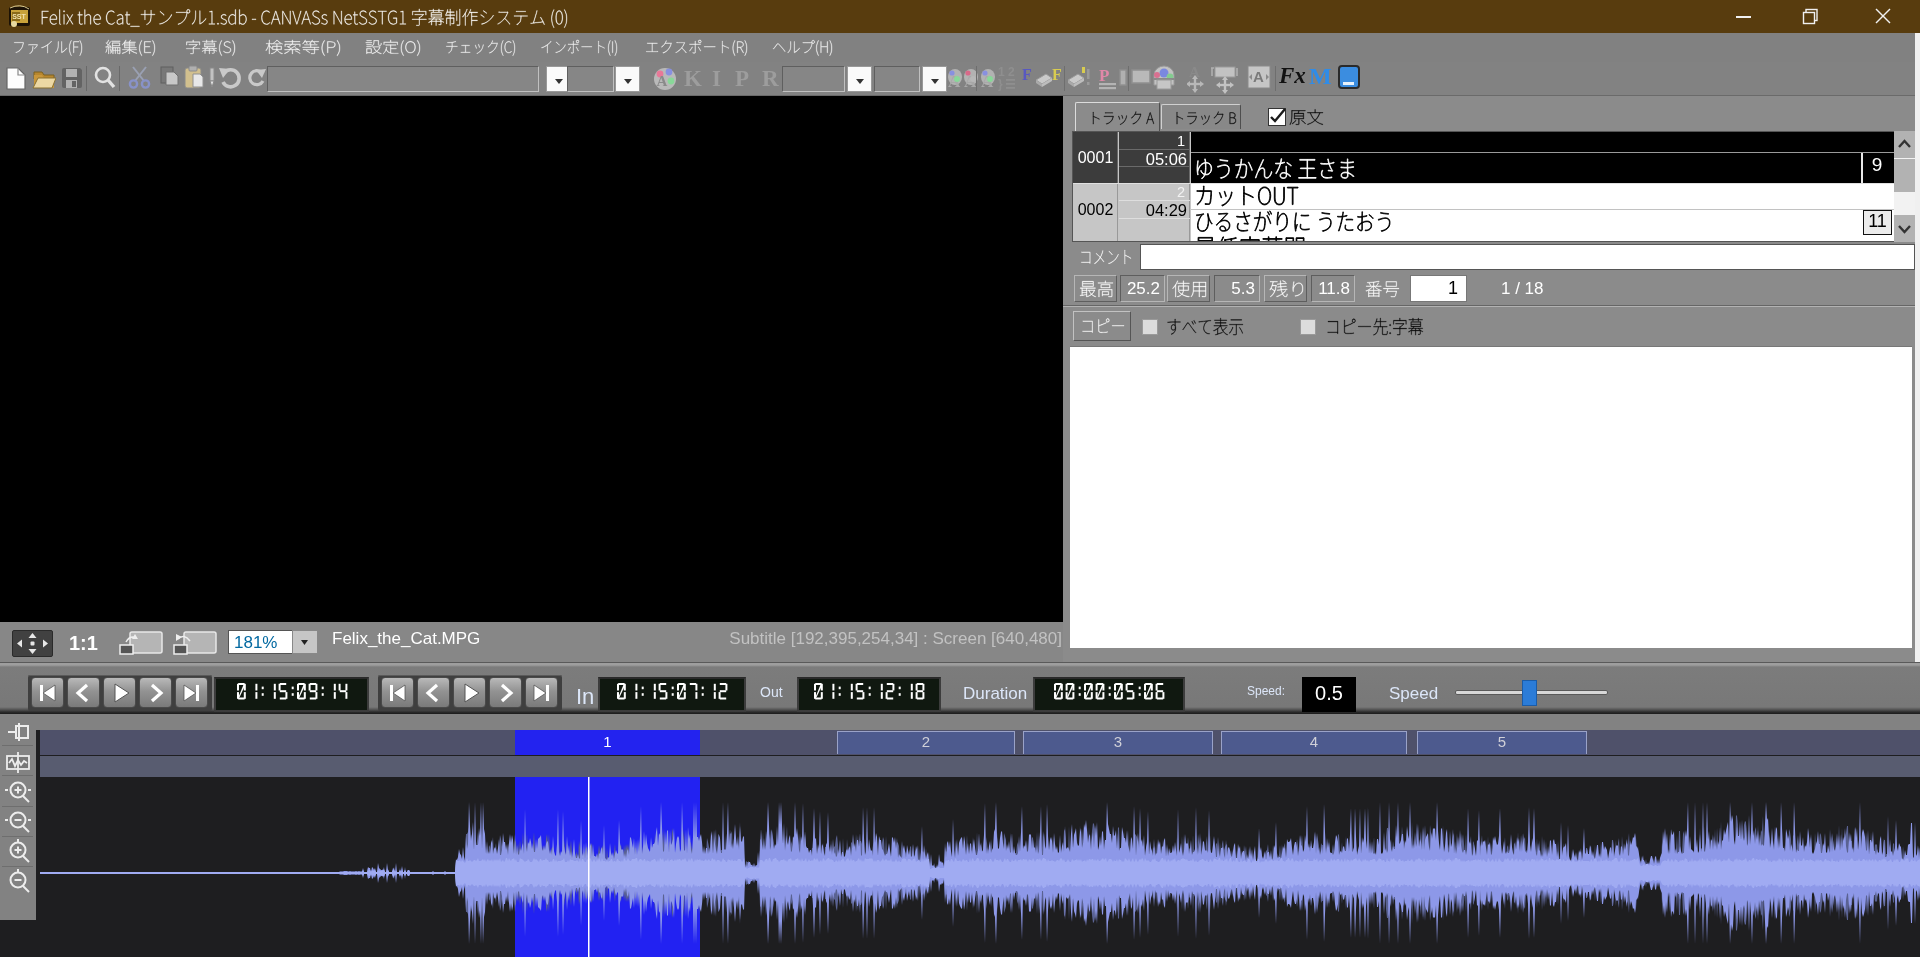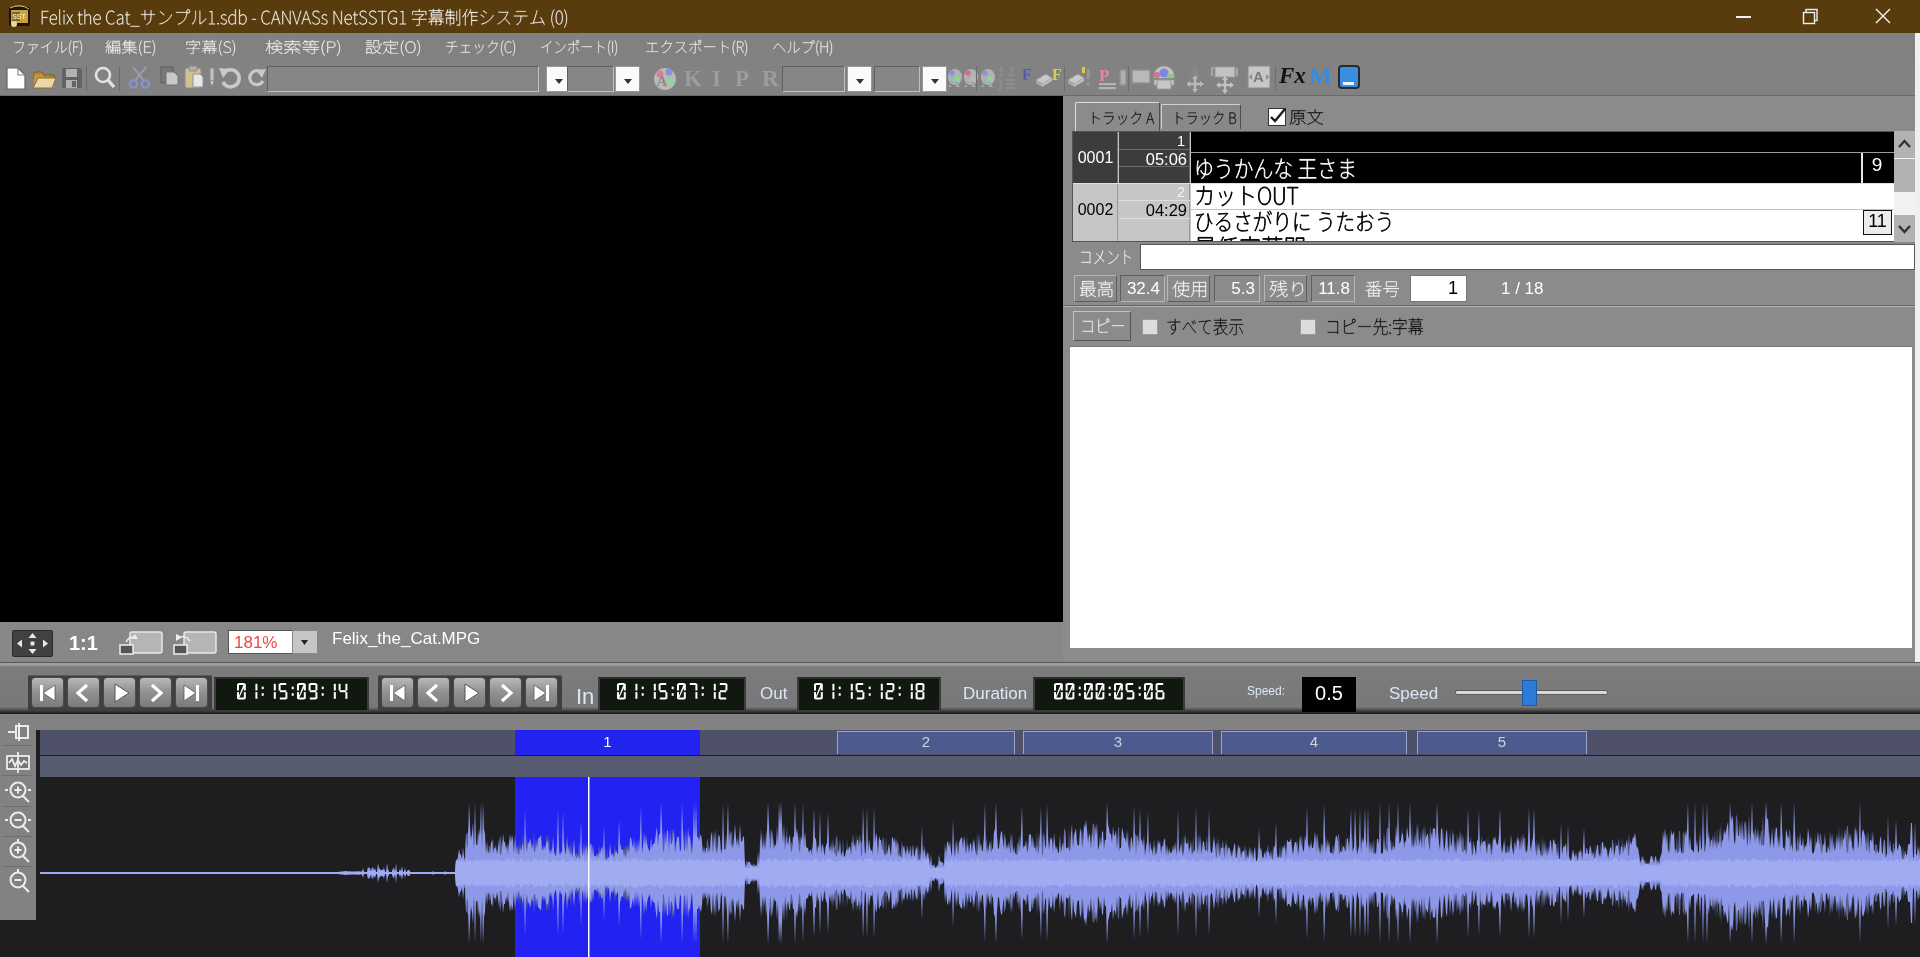--- a/index.html
+++ b/index.html
@@ -262,25 +262,26 @@
       <rect x="2" y="17" width="13" height="9" fill="#555" stroke="#eee" stroke-width="1.5"></rect>
       <path d="M8 14 q4 -7 10 -4" fill="none" stroke="#eee" stroke-width="1.5"></path>
       <polygon points="20,11 14,11 17,6" fill="#eee"></polygon>
     </svg>
 <svg class="abs" style="left:172px;top:628px" width="46" height="30">
       <rect x="12" y="4" width="32" height="21" rx="2" fill="#b5b5b5" stroke="#e8e8e8" stroke-width="1.5"></rect>
       <rect x="2" y="17" width="13" height="9" fill="#555" stroke="#eee" stroke-width="1.5"></rect>
       <path d="M18 13 q-6 -8 -12 -2" fill="none" stroke="#eee" stroke-width="1.5"></path>
       <polygon points="4,6 4,13 10,9" fill="#eee"></polygon>
     </svg>
-<div class="abs" style="left:228px;top:630px;width:83px;height:24px;background:#fff;border:1px solid #555;font-size:17px;color:#ef4444;padding:2px 0 8px 5px">181%</div>
+<div class="abs" style="left:228px;top:630px;width:83px;height:24px;background:#fff;border:1px solid #555;font-size:17px;color:#0369a1;padding:2px 0 8px 5px">181%</div>
 <div class="abs" style="left:292px;top:630px;width:26px;height:24px;background:#c6c6c6;border:1px solid #888"><svg width="24" height="22">
         <polygon points="8,9 15,9 11.5,14" fill="#222"></polygon>
       </svg></div>
 <div class="abs" style="left:332px;top:629px;font-size:17px;color:#fff">Felix_the_Cat.MPG</div>
+<div class="abs" style="left:662px;top:629px;width:400px;font-size:17px;color:#c2c2c2;text-align:right">Subtitle [192,395,254,34] : Screen [640,480]</div>
 <div class="abs" style="left:1063px;top:96px;width:857px;height:566px;background:#8b8b8b"></div>
 <div class="abs" style="left:1915px;top:33px;width:5px;height:629px;background:#f0f0f0"></div>
 <div class="abs" style="left:1075px;top:102px;width:85px;height:29px;background:#8b8b8b;border-top:1.5px solid #dcdcdc;border-left:1.5px solid #dcdcdc;border-right:1.5px solid #4e4e4e;border-radius:2px 2px 0 0"></div>
 <div class="abs" style="left:1161px;top:104px;width:80px;height:25px;background:#888;border-top:1.5px solid #d0d0d0;border-left:1px solid #d0d0d0;border-right:1.5px solid #4e4e4e;border-radius:2px 2px 0 0"></div>
 <svg style="position:absolute;left:1088.0px;top:106.2px;overflow:visible" width="70" height="24">
       <path transform="translate(0,17.8) scale(0.8903,1)" d="M5.6 -1.3Q5.6 -1.4 5.6 -2Q5.6 -2.6 5.6 -3.6Q5.6 -4.5 5.6 -5.5Q5.6 -6.6 5.6 -7.6Q5.6 -8.5 5.6 -9.3Q5.6 -10 5.6 -10.4Q5.6 -10.6 5.6 -11Q5.5 -11.4 5.5 -11.7L6.1 -11.7Q6.1 -11.4 6.1 -11Q6 -10.6 6 -10.4Q6 -9.6 6 -8.6Q6 -7.7 6 -6.7Q6 -5.7 6.1 -4.8Q6.1 -3.8 6.1 -3.1Q6.1 -2.3 6.1 -1.8Q6.1 -1.3 6.1 -1.3Q6.1 -1 6.1 -0.7Q6.1 -0.4 6.1 -0.2Q6.1 0.1 6.1 0.3L5.5 0.3Q5.6 -0 5.6 -0.4Q5.6 -0.9 5.6 -1.3ZM6 -7.6Q6.7 -7.4 7.6 -7.1Q8.5 -6.7 9.4 -6.4Q10.4 -6 11.2 -5.6Q12.1 -5.3 12.8 -4.9L12.6 -4.4Q11.9 -4.8 11.1 -5.2Q10.2 -5.6 9.2 -6Q8.3 -6.3 7.4 -6.6Q6.6 -6.9 6 -7.1L6 -7.6ZM19.2 -11.2Q19.5 -11.2 19.8 -11.1Q20 -11.1 20.4 -11.1Q20.6 -11.1 21.2 -11.1Q21.8 -11.1 22.6 -11.1Q23.4 -11.1 24.2 -11.1Q25 -11.1 25.7 -11.1Q26.3 -11.1 26.6 -11.1Q27 -11.1 27.2 -11.1Q27.5 -11.2 27.7 -11.2L27.7 -10.6Q27.5 -10.7 27.2 -10.7Q27 -10.7 26.6 -10.7Q26.3 -10.7 25.7 -10.7Q25.1 -10.7 24.3 -10.7Q23.5 -10.7 22.6 -10.7Q21.8 -10.7 21.2 -10.7Q20.6 -10.7 20.4 -10.7Q20 -10.7 19.8 -10.7Q19.5 -10.6 19.2 -10.6L19.2 -11.2ZM28.7 -7.5Q28.7 -7.5 28.6 -7.4Q28.6 -7.3 28.6 -7.3Q28.3 -6.1 27.8 -4.9Q27.2 -3.7 26.3 -2.7Q25.1 -1.4 23.7 -0.7Q22.3 -0 20.8 0.4L20.4 -0.1Q22 -0.4 23.4 -1.1Q24.9 -1.9 26 -3Q26.8 -3.9 27.3 -5Q27.8 -6.2 28.1 -7.2Q27.9 -7.2 27.4 -7.2Q26.8 -7.2 26 -7.2Q25.3 -7.2 24.4 -7.2Q23.5 -7.2 22.6 -7.2Q21.7 -7.2 20.9 -7.2Q20.2 -7.2 19.7 -7.2Q19.2 -7.2 19.1 -7.2Q18.8 -7.2 18.5 -7.2Q18.2 -7.2 17.9 -7.2L17.9 -7.8Q18.2 -7.7 18.5 -7.7Q18.8 -7.7 19.1 -7.7Q19.2 -7.7 19.7 -7.7Q20.2 -7.7 20.9 -7.7Q21.7 -7.7 22.5 -7.7Q23.4 -7.7 24.3 -7.7Q25.1 -7.7 25.9 -7.7Q26.6 -7.7 27.1 -7.7Q27.6 -7.7 27.7 -7.7Q27.9 -7.7 28.1 -7.7Q28.2 -7.7 28.3 -7.8L28.7 -7.5ZM38.2 -8.6Q38.3 -8.4 38.4 -8Q38.6 -7.5 38.8 -7Q39 -6.5 39.1 -6.1Q39.3 -5.6 39.3 -5.4L38.9 -5.2Q38.8 -5.4 38.7 -5.9Q38.5 -6.3 38.3 -6.9Q38.2 -7.4 38 -7.8Q37.8 -8.3 37.7 -8.5L38.2 -8.6ZM43.7 -8Q43.6 -7.9 43.6 -7.8Q43.6 -7.7 43.5 -7.6Q43.2 -6.3 42.7 -5Q42.1 -3.7 41.3 -2.6Q40.2 -1.3 38.9 -0.5Q37.6 0.4 36.3 0.9L35.9 0.5Q36.9 0.2 37.8 -0.3Q38.7 -0.8 39.4 -1.5Q40.2 -2.1 40.9 -2.9Q41.4 -3.6 41.9 -4.4Q42.4 -5.3 42.7 -6.2Q43 -7.2 43.2 -8.2L43.7 -8ZM34.6 -7.9Q34.6 -7.7 34.8 -7.3Q35 -6.8 35.2 -6.3Q35.4 -5.7 35.6 -5.2Q35.8 -4.7 35.9 -4.4L35.5 -4.3Q35.4 -4.6 35.2 -5.1Q35 -5.6 34.8 -6.1Q34.6 -6.7 34.4 -7.1Q34.2 -7.5 34.1 -7.7L34.6 -7.9ZM59.6 -9.8Q59.5 -9.6 59.5 -9.5Q59.4 -9.3 59.4 -9.2Q59.2 -8.3 58.8 -7.4Q58.4 -6.4 57.8 -5.5Q57.3 -4.5 56.6 -3.7Q55.6 -2.5 54.1 -1.4Q52.7 -0.4 50.5 0.4L50.1 -0Q51.4 -0.4 52.5 -1Q53.6 -1.6 54.5 -2.3Q55.5 -3.1 56.2 -4Q56.9 -4.8 57.4 -5.7Q58 -6.7 58.4 -7.6Q58.8 -8.6 59 -9.4L52.7 -9.4L53 -9.9Q53.2 -9.9 53.7 -9.9Q54.3 -9.9 55 -9.9Q55.7 -9.9 56.5 -9.9Q57.2 -9.9 57.8 -9.9Q58.3 -9.9 58.4 -9.9Q58.7 -9.9 58.9 -9.9Q59 -10 59.1 -10L59.6 -9.8ZM54.2 -12Q54.1 -11.8 54 -11.5Q53.9 -11.3 53.8 -11.1Q53.4 -10.4 52.8 -9.4Q52.2 -8.4 51.2 -7.4Q50.3 -6.4 48.9 -5.5L48.5 -5.9Q49.5 -6.4 50.3 -7.2Q51.1 -7.9 51.7 -8.6Q52.3 -9.4 52.8 -10.1Q53.2 -10.8 53.4 -11.3Q53.5 -11.5 53.5 -11.7Q53.6 -12 53.7 -12.2L54.2 -12ZM65.6 -0L69.6 -11.3L70.1 -11.3L74.1 -0L73.5 -0L71.2 -6.7Q70.8 -7.8 70.5 -8.7Q70.2 -9.6 69.9 -10.7L69.8 -10.7Q69.5 -9.6 69.2 -8.7Q68.9 -7.8 68.5 -6.7L66.2 -0L65.6 -0ZM67.3 -4L67.3 -4.5L72.3 -4.5L72.3 -4L67.3 -4Z" fill="#0a0a0a" stroke="#0a0a0a" stroke-width="0.35"></path>
     </svg>
 <svg style="position:absolute;left:1172.0px;top:106.2px;overflow:visible" width="68" height="24">
       <path transform="translate(0,17.8) scale(0.8599,1)" d="M5.6 -1.3Q5.6 -1.4 5.6 -2Q5.6 -2.6 5.6 -3.6Q5.6 -4.5 5.6 -5.5Q5.6 -6.6 5.6 -7.6Q5.6 -8.5 5.6 -9.3Q5.6 -10 5.6 -10.4Q5.6 -10.6 5.6 -11Q5.5 -11.4 5.5 -11.7L6.1 -11.7Q6.1 -11.4 6.1 -11Q6 -10.6 6 -10.4Q6 -9.6 6 -8.6Q6 -7.7 6 -6.7Q6 -5.7 6.1 -4.8Q6.1 -3.8 6.1 -3.1Q6.1 -2.3 6.1 -1.8Q6.1 -1.3 6.1 -1.3Q6.1 -1 6.1 -0.7Q6.1 -0.4 6.1 -0.2Q6.1 0.1 6.1 0.3L5.5 0.3Q5.6 -0 5.6 -0.4Q5.6 -0.9 5.6 -1.3ZM6 -7.6Q6.7 -7.4 7.6 -7.1Q8.5 -6.7 9.4 -6.4Q10.4 -6 11.2 -5.6Q12.1 -5.3 12.8 -4.9L12.6 -4.4Q11.9 -4.8 11.1 -5.2Q10.2 -5.6 9.2 -6Q8.3 -6.3 7.4 -6.6Q6.6 -6.9 6 -7.1L6 -7.6ZM19.2 -11.2Q19.5 -11.2 19.8 -11.1Q20 -11.1 20.4 -11.1Q20.6 -11.1 21.2 -11.1Q21.8 -11.1 22.6 -11.1Q23.4 -11.1 24.2 -11.1Q25 -11.1 25.7 -11.1Q26.3 -11.1 26.6 -11.1Q27 -11.1 27.2 -11.1Q27.5 -11.2 27.7 -11.2L27.7 -10.6Q27.5 -10.7 27.2 -10.7Q27 -10.7 26.6 -10.7Q26.3 -10.7 25.7 -10.7Q25.1 -10.7 24.3 -10.7Q23.5 -10.7 22.6 -10.7Q21.8 -10.7 21.2 -10.7Q20.6 -10.7 20.4 -10.7Q20 -10.7 19.8 -10.7Q19.5 -10.6 19.2 -10.6L19.2 -11.2ZM28.7 -7.5Q28.7 -7.5 28.6 -7.4Q28.6 -7.3 28.6 -7.3Q28.3 -6.1 27.8 -4.9Q27.2 -3.7 26.3 -2.7Q25.1 -1.4 23.7 -0.7Q22.3 -0 20.8 0.4L20.4 -0.1Q22 -0.4 23.4 -1.1Q24.9 -1.9 26 -3Q26.8 -3.9 27.3 -5Q27.8 -6.2 28.1 -7.2Q27.9 -7.2 27.4 -7.2Q26.8 -7.2 26 -7.2Q25.3 -7.2 24.4 -7.2Q23.5 -7.2 22.6 -7.2Q21.7 -7.2 20.9 -7.2Q20.2 -7.2 19.7 -7.2Q19.2 -7.2 19.1 -7.2Q18.8 -7.2 18.5 -7.2Q18.2 -7.2 17.9 -7.2L17.9 -7.8Q18.2 -7.7 18.5 -7.7Q18.8 -7.7 19.1 -7.7Q19.2 -7.7 19.7 -7.7Q20.2 -7.7 20.9 -7.7Q21.7 -7.7 22.5 -7.7Q23.4 -7.7 24.3 -7.7Q25.1 -7.7 25.9 -7.7Q26.6 -7.7 27.1 -7.7Q27.6 -7.7 27.7 -7.7Q27.9 -7.7 28.1 -7.7Q28.2 -7.7 28.3 -7.8L28.7 -7.5ZM38.2 -8.6Q38.3 -8.4 38.4 -8Q38.6 -7.5 38.8 -7Q39 -6.5 39.1 -6.1Q39.3 -5.6 39.3 -5.4L38.9 -5.2Q38.8 -5.4 38.7 -5.9Q38.5 -6.3 38.3 -6.9Q38.2 -7.4 38 -7.8Q37.8 -8.3 37.7 -8.5L38.2 -8.6ZM43.7 -8Q43.6 -7.9 43.6 -7.8Q43.6 -7.7 43.5 -7.6Q43.2 -6.3 42.7 -5Q42.1 -3.7 41.3 -2.6Q40.2 -1.3 38.9 -0.5Q37.6 0.4 36.3 0.9L35.9 0.5Q36.9 0.2 37.8 -0.3Q38.7 -0.8 39.4 -1.5Q40.2 -2.1 40.9 -2.9Q41.4 -3.6 41.9 -4.4Q42.4 -5.3 42.7 -6.2Q43 -7.2 43.2 -8.2L43.7 -8ZM34.6 -7.9Q34.6 -7.7 34.8 -7.3Q35 -6.8 35.2 -6.3Q35.4 -5.7 35.6 -5.2Q35.8 -4.7 35.9 -4.4L35.5 -4.3Q35.4 -4.6 35.2 -5.1Q35 -5.6 34.8 -6.1Q34.6 -6.7 34.4 -7.1Q34.2 -7.5 34.1 -7.7L34.6 -7.9ZM59.6 -9.8Q59.5 -9.6 59.5 -9.5Q59.4 -9.3 59.4 -9.2Q59.2 -8.3 58.8 -7.4Q58.4 -6.4 57.8 -5.5Q57.3 -4.5 56.6 -3.7Q55.6 -2.5 54.1 -1.4Q52.7 -0.4 50.5 0.4L50.1 -0Q51.4 -0.4 52.5 -1Q53.6 -1.6 54.5 -2.3Q55.5 -3.1 56.2 -4Q56.9 -4.8 57.4 -5.7Q58 -6.7 58.4 -7.6Q58.8 -8.6 59 -9.4L52.7 -9.4L53 -9.9Q53.2 -9.9 53.7 -9.9Q54.3 -9.9 55 -9.9Q55.7 -9.9 56.5 -9.9Q57.2 -9.9 57.8 -9.9Q58.3 -9.9 58.4 -9.9Q58.7 -9.9 58.9 -9.9Q59 -10 59.1 -10L59.6 -9.8ZM54.2 -12Q54.1 -11.8 54 -11.5Q53.9 -11.3 53.8 -11.1Q53.4 -10.4 52.8 -9.4Q52.2 -8.4 51.2 -7.4Q50.3 -6.4 48.9 -5.5L48.5 -5.9Q49.5 -6.4 50.3 -7.2Q51.1 -7.9 51.7 -8.6Q52.3 -9.4 52.8 -10.1Q53.2 -10.8 53.4 -11.3Q53.5 -11.5 53.5 -11.7Q53.6 -12 53.7 -12.2L54.2 -12ZM67.1 -0L67.1 -11.3L70.1 -11.3Q71.2 -11.3 72 -11Q72.8 -10.7 73.3 -10.1Q73.7 -9.5 73.7 -8.5Q73.7 -7.9 73.5 -7.4Q73.3 -6.9 72.9 -6.6Q72.5 -6.2 72 -6.1L72 -6Q73.1 -5.8 73.7 -5.1Q74.4 -4.4 74.4 -3.3Q74.4 -2.2 73.9 -1.5Q73.4 -0.7 72.5 -0.4Q71.5 -0 70.3 -0L67.1 -0ZM67.7 -6.3L69.7 -6.3Q71.6 -6.3 72.3 -6.9Q73.1 -7.5 73.1 -8.5Q73.1 -9.7 72.3 -10.2Q71.5 -10.8 69.8 -10.8L67.7 -10.8L67.7 -6.3ZM67.7 -0.5L70.1 -0.5Q71.8 -0.5 72.8 -1.2Q73.9 -1.8 73.9 -3.2Q73.9 -4.5 72.9 -5.1Q71.9 -5.7 70.1 -5.7L67.7 -5.7L67.7 -0.5Z" fill="#0a0a0a" stroke="#0a0a0a" stroke-width="0.35"></path>
     </svg>
@@ -344,21 +345,21 @@
 <div class="abs" style="left:1140px;top:244px;width:775px;height:26px;background:#fff;border:1px solid #555"></div>
 <div class="abs" style="left:1074px;top:275px;width:43px;height:27px;background:#8b8b8b;border-top:1px solid #b6b6b6;border-left:1px solid #b6b6b6;border-bottom:1px solid #5e5e5e;border-right:1px solid #5e5e5e"></div>
 <div class="abs" style="left:1120px;top:275px;width:45px;height:27px;background:#8b8b8b;border-top:1px solid #5e5e5e;border-left:1px solid #5e5e5e;border-bottom:1px solid #b6b6b6;border-right:1px solid #b6b6b6"></div>
 <div class="abs" style="left:1167px;top:275px;width:43px;height:27px;background:#8b8b8b;border-top:1px solid #b6b6b6;border-left:1px solid #b6b6b6;border-bottom:1px solid #5e5e5e;border-right:1px solid #5e5e5e"></div>
 <div class="abs" style="left:1214px;top:275px;width:46px;height:27px;background:#8b8b8b;border-top:1px solid #5e5e5e;border-left:1px solid #5e5e5e;border-bottom:1px solid #b6b6b6;border-right:1px solid #b6b6b6"></div>
 <div class="abs" style="left:1264px;top:275px;width:43px;height:27px;background:#8b8b8b;border-top:1px solid #b6b6b6;border-left:1px solid #b6b6b6;border-bottom:1px solid #5e5e5e;border-right:1px solid #5e5e5e"></div>
 <div class="abs" style="left:1311px;top:275px;width:44px;height:27px;background:#8b8b8b;border-top:1px solid #5e5e5e;border-left:1px solid #5e5e5e;border-bottom:1px solid #b6b6b6;border-right:1px solid #b6b6b6"></div>
 <svg style="position:absolute;left:1079.0px;top:275.3px;overflow:visible" width="38" height="28">
       <path transform="translate(0,20.7) scale(0.9787,1)" d="M3.9 -11.6L3.9 -9.8L14.3 -9.8L14.3 -11.6L3.9 -11.6ZM3.9 -13.8L3.9 -12.1L14.3 -12.1L14.3 -13.8L3.9 -13.8ZM3.3 -14.4L14.8 -14.4L14.8 -9.2L3.3 -9.2L3.3 -14.4ZM1.2 -7.9L16.8 -7.9L16.8 -7.3L1.2 -7.3L1.2 -7.9ZM8.9 -5.8L15.8 -5.8L15.8 -5.2L8.9 -5.2L8.9 -5.8ZM3.1 -5.6L7.9 -5.6L7.9 -5.1L3.1 -5.1L3.1 -5.6ZM3.1 -3.3L7.9 -3.3L7.9 -2.8L3.1 -2.8L3.1 -3.3ZM10.5 -5.2Q11.3 -3 13.1 -1.4Q14.8 0.2 17.2 0.8Q17.2 0.9 17.1 1Q17 1 17 1.1Q16.9 1.2 16.9 1.3Q14.5 0.5 12.7 -1.1Q10.9 -2.8 10 -5.1L10.5 -5.2ZM15.6 -5.8L15.8 -5.8L15.9 -5.8L16.2 -5.6Q15.5 -3.8 14.3 -2.5Q13.1 -1.2 11.6 -0.3Q10.1 0.6 8.6 1.1Q8.5 1 8.4 0.8Q8.3 0.7 8.2 0.6Q9.4 0.3 10.5 -0.2Q11.6 -0.8 12.6 -1.6Q13.6 -2.4 14.4 -3.4Q15.2 -4.4 15.6 -5.6L15.6 -5.8ZM1 -0.4Q1.9 -0.5 3 -0.7Q4.1 -0.8 5.3 -1Q6.6 -1.2 7.8 -1.3L7.9 -0.9Q6 -0.6 4.2 -0.3Q2.5 -0.1 1.1 0.1L1 -0.4ZM7.6 -7.7L8.1 -7.7L8.1 1.3L7.6 1.3L7.6 -7.7ZM2.9 -7.7L3.4 -7.7L3.4 -0.4L2.9 -0.4L2.9 -7.7ZM19.3 -13L34.7 -13L34.7 -12.5L19.3 -12.5L19.3 -13ZM26.7 -14.9L27.2 -14.9L27.2 -12.8L26.7 -12.8L26.7 -14.9ZM20.1 -6.2L33.7 -6.2L33.7 -5.7L20.7 -5.7L20.7 1.3L20.1 1.3L20.1 -6.2ZM33.4 -6.2L33.9 -6.2L33.9 0.3Q33.9 0.7 33.8 0.9Q33.7 1.1 33.4 1.2Q33 1.2 32.2 1.2Q31.5 1.2 30.2 1.2Q30.2 1.1 30.1 1Q30.1 0.8 30 0.7Q31.2 0.7 31.9 0.7Q32.7 0.7 33 0.7Q33.3 0.7 33.3 0.6Q33.4 0.5 33.4 0.3L33.4 -6.2ZM23.6 -4.2L24.1 -4.2L24.1 0.4L23.6 0.4L23.6 -4.2ZM24 -4.2L30.4 -4.2L30.4 -0.6L24 -0.6L24 -1.1L29.9 -1.1L29.9 -3.7L24 -3.7L24 -4.2ZM22.8 -10.6L22.8 -8.2L31.2 -8.2L31.2 -10.6L22.8 -10.6ZM22.3 -11.2L31.8 -11.2L31.8 -7.7L22.3 -7.7L22.3 -11.2Z" fill="#ffffff" stroke="#ffffff" stroke-width="0.35"></path>
     </svg>
-<div class="abs" style="left:1120px;top:279px;width:40px;font-size:17px;color:#fff;text-align:right">32.4</div>
+<div class="abs" style="left:1120px;top:279px;width:40px;font-size:17px;color:#fff;text-align:right">25.2</div>
 <svg style="position:absolute;left:1172.0px;top:275.3px;overflow:visible" width="38" height="28">
       <path transform="translate(0,20.7) scale(1.0090,1)" d="M5.6 -12.7L17.2 -12.7L17.2 -12.2L5.6 -12.2L5.6 -12.7ZM6.8 -9.4L6.8 -5.8L15.9 -5.8L15.9 -9.4L6.8 -9.4ZM6.2 -9.9L16.5 -9.9L16.5 -5.3L6.2 -5.3L6.2 -9.9ZM6.8 -4.7Q7.7 -3.2 9.2 -2.1Q10.8 -0.9 12.9 -0.2Q14.9 0.5 17.3 0.8Q17.2 0.9 17.1 1Q17.1 1.1 17 1.2Q17 1.3 16.9 1.3Q14.6 1 12.5 0.2Q10.4 -0.5 8.8 -1.7Q7.3 -2.9 6.3 -4.5L6.8 -4.7ZM11 -14.9L11.6 -14.9L11.6 -7.2Q11.6 -6.2 11.5 -5.2Q11.4 -4.2 11.1 -3.3Q10.8 -2.3 10.1 -1.5Q9.4 -0.6 8.3 0.1Q7.1 0.9 5.3 1.4Q5.3 1.3 5.2 1.2Q5.2 1.2 5.1 1.1Q5.1 1 5 0.9Q6.8 0.4 7.9 -0.2Q9 -0.9 9.7 -1.7Q10.3 -2.6 10.6 -3.5Q10.9 -4.4 11 -5.3Q11 -6.3 11 -7.2L11 -14.9ZM5.4 -15L5.9 -14.8Q5.3 -13.3 4.5 -11.9Q3.7 -10.5 2.8 -9.2Q1.9 -8 0.9 -7Q0.9 -7.1 0.8 -7.2Q0.7 -7.3 0.6 -7.3Q0.6 -7.4 0.5 -7.5Q1.5 -8.4 2.4 -9.6Q3.3 -10.8 4.1 -12.2Q4.8 -13.5 5.4 -15ZM3.4 -10.6L3.9 -11.1L3.9 -11.1L3.9 1.4L3.4 1.4L3.4 -10.6ZM21.3 -13.6L33.5 -13.6L33.5 -13.1L21.3 -13.1L21.3 -13.6ZM21.3 -9.4L33.4 -9.4L33.4 -8.8L21.3 -8.8L21.3 -9.4ZM21.1 -5L33.4 -5L33.4 -4.5L21.1 -4.5L21.1 -5ZM21 -13.6L21.5 -13.6L21.5 -7Q21.5 -6.1 21.4 -5Q21.3 -3.9 21.1 -2.8Q20.9 -1.6 20.4 -0.6Q19.9 0.4 19.1 1.3Q19.1 1.3 19 1.2Q19 1.1 18.9 1.1Q18.8 1 18.7 1Q19.5 0.1 19.9 -0.9Q20.4 -1.9 20.6 -2.9Q20.8 -4 20.9 -5Q21 -6.1 21 -7L21 -13.6ZM33.2 -13.6L33.7 -13.6L33.7 0.1Q33.7 0.6 33.5 0.8Q33.4 1 33 1.1Q32.7 1.2 31.9 1.2Q31.1 1.2 29.8 1.2Q29.8 1.1 29.7 0.9Q29.6 0.8 29.6 0.6Q30.3 0.6 31 0.6Q31.6 0.6 32.1 0.6Q32.5 0.6 32.7 0.6Q33 0.6 33.1 0.5Q33.2 0.4 33.2 0.1L33.2 -13.6ZM26.7 -13.5L27.3 -13.5L27.3 1.2L26.7 1.2L26.7 -13.5Z" fill="#ffffff" stroke="#ffffff" stroke-width="0.35"></path>
     </svg>
 <div class="abs" style="left:1214px;top:279px;width:41px;font-size:17px;color:#fff;text-align:right">5.3</div>
 <svg style="position:absolute;left:1269.0px;top:275.3px;overflow:visible" width="38" height="28">
       <path transform="translate(0,20.7) scale(1.0677,1)" d="M7.7 -11.8L16.5 -12.6L16.6 -12.1L7.7 -11.3L7.7 -11.8ZM8 -8.9L16.2 -9.7L16.3 -9.2L8.1 -8.4L8 -8.9ZM7.6 -5.8L17 -6.8L17.1 -6.3L7.7 -5.3L7.6 -5.8ZM10.5 -15L11 -15Q11 -12.7 11.2 -10.6Q11.3 -8.5 11.6 -6.8Q11.9 -5 12.3 -3.6Q12.7 -2.2 13.3 -1.3Q13.8 -0.3 14.4 0.2Q15.1 0.7 15.8 0.7Q16.3 0.7 16.5 0.1Q16.7 -0.4 16.8 -2Q16.8 -1.9 17 -1.8Q17.1 -1.8 17.2 -1.7Q17.2 -0.6 17 0Q16.9 0.7 16.6 0.9Q16.3 1.2 15.8 1.2Q14.9 1.2 14.2 0.7Q13.4 0.1 12.9 -0.9Q12.3 -2 11.9 -3.4Q11.4 -4.9 11.1 -6.7Q10.8 -8.5 10.7 -10.6Q10.5 -12.7 10.5 -15ZM12.5 -14.7L12.8 -15.1Q13.6 -14.9 14.5 -14.4Q15.3 -14 15.8 -13.6L15.5 -13.2Q15 -13.6 14.2 -14Q13.3 -14.5 12.5 -14.7ZM15.6 -5.5L16 -5.2Q15.2 -3.9 13.8 -2.6Q12.4 -1.3 10.7 -0.4Q9.1 0.6 7.3 1.2Q7.3 1.1 7.2 0.9Q7.1 0.8 6.9 0.7Q8.2 0.3 9.5 -0.3Q10.8 -1 11.9 -1.8Q13.1 -2.6 14 -3.6Q15 -4.5 15.6 -5.5ZM0.9 -14.2L7.9 -14.2L7.9 -13.7L0.9 -13.7L0.9 -14.2ZM2.9 -10.4L6.7 -10.4L6.7 -9.8L2.9 -9.8L2.9 -10.4ZM1.6 -7.1L1.9 -7.4Q2.6 -7.1 3.3 -6.6Q4 -6.1 4.6 -5.7Q5.2 -5.2 5.6 -4.8L5.3 -4.3Q4.9 -4.7 4.3 -5.2Q3.7 -5.7 3 -6.2Q2.3 -6.7 1.6 -7.1ZM3.6 -14L4.2 -13.9Q3.9 -12.3 3.4 -10.7Q3 -9.2 2.4 -7.8Q1.8 -6.5 1 -5.5Q1 -5.5 0.9 -5.6Q0.8 -5.6 0.7 -5.7Q0.6 -5.8 0.6 -5.8Q1.3 -6.8 1.9 -8.1Q2.5 -9.4 2.9 -10.9Q3.4 -12.4 3.6 -14ZM6.5 -10.4L6.6 -10.4L6.7 -10.4L7 -10.3Q6.5 -5.8 5 -3Q3.6 -0.2 1.5 1.3Q1.5 1.3 1.4 1.2Q1.4 1.1 1.3 1Q1.2 1 1.1 0.9Q3.1 -0.5 4.5 -3.3Q6 -6 6.5 -10.2L6.5 -10.4ZM23.7 -13.9Q23.5 -13.3 23.3 -12.4Q23.2 -11.6 23.1 -10.7Q22.9 -9.8 22.9 -9Q22.8 -8.2 22.8 -7.7Q23 -8.5 23.5 -9.5Q24 -10.4 24.7 -11.2Q25.4 -12 26.3 -12.4Q27.1 -12.9 28.1 -12.9Q29.2 -12.9 30.1 -12.2Q30.9 -11.5 31.4 -10.1Q31.8 -8.8 31.8 -7Q31.8 -5.2 31.3 -3.8Q30.7 -2.5 29.7 -1.6Q28.7 -0.7 27.4 -0.2Q26.1 0.4 24.5 0.6L24.2 0.1Q25.6 -0.1 26.9 -0.6Q28.2 -1 29.2 -1.9Q30.2 -2.7 30.7 -4Q31.3 -5.2 31.3 -7Q31.3 -8.4 31 -9.7Q30.6 -10.9 29.9 -11.7Q29.2 -12.4 28 -12.4Q27.1 -12.4 26.3 -11.9Q25.5 -11.3 24.7 -10.5Q24 -9.6 23.6 -8.6Q23.1 -7.6 23 -6.7Q22.9 -6.1 22.9 -5.5Q22.9 -5 23 -4.2L22.4 -4.2Q22.4 -4.7 22.3 -5.3Q22.2 -6 22.2 -6.9Q22.2 -7.5 22.3 -8.4Q22.4 -9.2 22.5 -10.1Q22.6 -10.9 22.7 -11.6Q22.8 -12.3 22.9 -12.7Q22.9 -13 22.9 -13.3Q23 -13.6 23 -14L23.7 -13.9Z" fill="#ffffff" stroke="#ffffff" stroke-width="0.35"></path>
     </svg>
 <div class="abs" style="left:1311px;top:279px;width:39px;font-size:17px;color:#fff;text-align:right">11.8</div>
 <svg style="position:absolute;left:1365.0px;top:275.3px;overflow:visible" width="38" height="28">
       <path transform="translate(0,20.7) scale(0.9682,1)" d="M1.2 -9.8L16.8 -9.8L16.8 -9.3L1.2 -9.3L1.2 -9.8ZM8.7 -13.6L9.2 -13.6L9.2 -5.9L8.7 -5.9L8.7 -13.6ZM14.4 -14.6L14.8 -14.2Q13.7 -13.9 12.2 -13.7Q10.8 -13.5 9.1 -13.3Q7.4 -13.2 5.7 -13Q3.9 -12.9 2.3 -12.8Q2.3 -12.9 2.3 -13.1Q2.2 -13.2 2.2 -13.3Q3.8 -13.4 5.5 -13.5Q7.2 -13.6 8.9 -13.8Q10.5 -14 12 -14.2Q13.4 -14.4 14.4 -14.6ZM8.2 -9.7L8.7 -9.4Q8 -8.7 7.1 -7.9Q6.2 -7.2 5.2 -6.5Q4.2 -5.9 3.1 -5.3Q2.1 -4.8 1.2 -4.4Q1.1 -4.5 1.1 -4.6Q1 -4.7 0.9 -4.8Q0.8 -4.8 0.8 -4.9Q1.7 -5.2 2.8 -5.7Q3.8 -6.2 4.8 -6.9Q5.8 -7.5 6.7 -8.3Q7.6 -9 8.2 -9.7ZM9.8 -9.7Q10.4 -9 11.2 -8.3Q12.1 -7.6 13.1 -7Q14.1 -6.4 15.2 -5.9Q16.2 -5.4 17.2 -5.1Q17.1 -5.1 17 -5Q17 -4.9 16.9 -4.8Q16.8 -4.8 16.8 -4.7Q15.8 -5 14.8 -5.5Q13.8 -6 12.7 -6.7Q11.7 -7.3 10.8 -8Q10 -8.7 9.3 -9.4L9.8 -9.7ZM13.6 -13L14.1 -12.8Q13.7 -12 13.1 -11.2Q12.6 -10.3 12.1 -9.8L11.7 -10Q12 -10.4 12.4 -10.9Q12.7 -11.5 13.1 -12Q13.4 -12.6 13.6 -13ZM4 -12.5L4.5 -12.7Q5 -12.1 5.5 -11.3Q5.9 -10.6 6.1 -10L5.6 -9.8Q5.4 -10.4 5 -11.1Q4.5 -11.9 4 -12.5ZM3.6 -5.5L14.7 -5.5L14.7 1.2L14.2 1.2L14.2 -5L4.1 -5L4.1 1.3L3.6 1.3L3.6 -5.5ZM3.9 -2.8L14.5 -2.8L14.5 -2.3L3.9 -2.3L3.9 -2.8ZM3.9 0.1L14.5 0.1L14.5 0.6L3.9 0.6L3.9 0.1ZM8.7 -5.3L9.2 -5.3L9.2 0.4L8.7 0.4L8.7 -5.3ZM22.1 -13.6L22.1 -9.7L32.2 -9.7L32.2 -13.6L22.1 -13.6ZM21.6 -14.1L32.7 -14.1L32.7 -9.2L21.6 -9.2L21.6 -14.1ZM18.9 -7.4L35.1 -7.4L35.1 -6.8L18.9 -6.8L18.9 -7.4ZM22.8 -4.7L32.3 -4.7L32.3 -4.1L22.8 -4.1L22.8 -4.7ZM32.1 -4.7L32.7 -4.7Q32.7 -4.7 32.7 -4.6Q32.7 -4.6 32.7 -4.5Q32.7 -4.4 32.6 -4.3Q32.4 -2.6 32.1 -1.6Q31.8 -0.5 31.6 0.1Q31.3 0.7 30.9 1Q30.7 1.2 30.5 1.2Q30.2 1.3 29.8 1.3Q29.4 1.3 28.6 1.3Q27.7 1.3 26.8 1.2Q26.7 1.1 26.7 0.9Q26.7 0.8 26.6 0.7Q27.3 0.7 27.9 0.8Q28.5 0.8 29 0.8Q29.5 0.8 29.7 0.8Q30 0.8 30.2 0.8Q30.4 0.8 30.5 0.7Q30.9 0.4 31.1 -0.2Q31.4 -0.8 31.6 -1.8Q31.9 -2.9 32.1 -4.6L32.1 -4.7ZM23.4 -7.2L24 -7.1Q23.7 -6.4 23.5 -5.6Q23.2 -4.8 22.9 -4Q22.6 -3.2 22.3 -2.6L21.8 -2.8Q22 -3.3 22.3 -4.1Q22.6 -4.9 22.9 -5.7Q23.2 -6.5 23.4 -7.2Z" fill="#ffffff" stroke="#ffffff" stroke-width="0.35"></path>
@@ -512,21 +513,21 @@
           <rect x="96.8" y="0.8" width="2.0" height="6.7"></rect>
           <rect x="96.8" y="9.1" width="2.0" height="6.7"></rect>
           <rect x="102.8" y="0.0" width="6.4" height="2.0"></rect>
           <rect x="102.8" y="14.5" width="6.4" height="2.0"></rect>
           <rect x="102.8" y="7.2" width="6.4" height="2.0"></rect>
           <rect x="108.4" y="0.8" width="2.0" height="6.7"></rect>
           <rect x="101.6" y="9.1" width="2.0" height="6.7"></rect>
         </g>
       </svg>
     </div>
-<div class="abs" style="left:760px;top:684px;font-size:17px;color:#dce6f8">Out</div>
+<div class="abs" style="left:760px;top:684px;font-size:14px;color:#dce6f8">Out</div>
 <div style="position:absolute;left:797px;top:677px;width:144px;height:35px;background:#101810;border:2px solid #3c3c3c;border-top-color:#2a2a2a;box-sizing:border-box">
       <svg style="position:absolute;left:15.4px;top:3.5px;overflow:visible" width="115" height="20">
         <g fill="#ffffff">
           <rect x="1.2" y="0.0" width="6.4" height="2.0"></rect>
           <rect x="1.2" y="14.5" width="6.4" height="2.0"></rect>
           <rect x="0.0" y="0.8" width="2.0" height="6.7"></rect>
           <rect x="6.8" y="0.8" width="2.0" height="6.7"></rect>
           <rect x="0.0" y="9.1" width="2.0" height="6.7"></rect>
           <rect x="6.8" y="9.1" width="2.0" height="6.7"></rect>
           <polygon points="6.4,2.0 8.3,2.0 2.4,14.5 1.3,14.5"></polygon>

